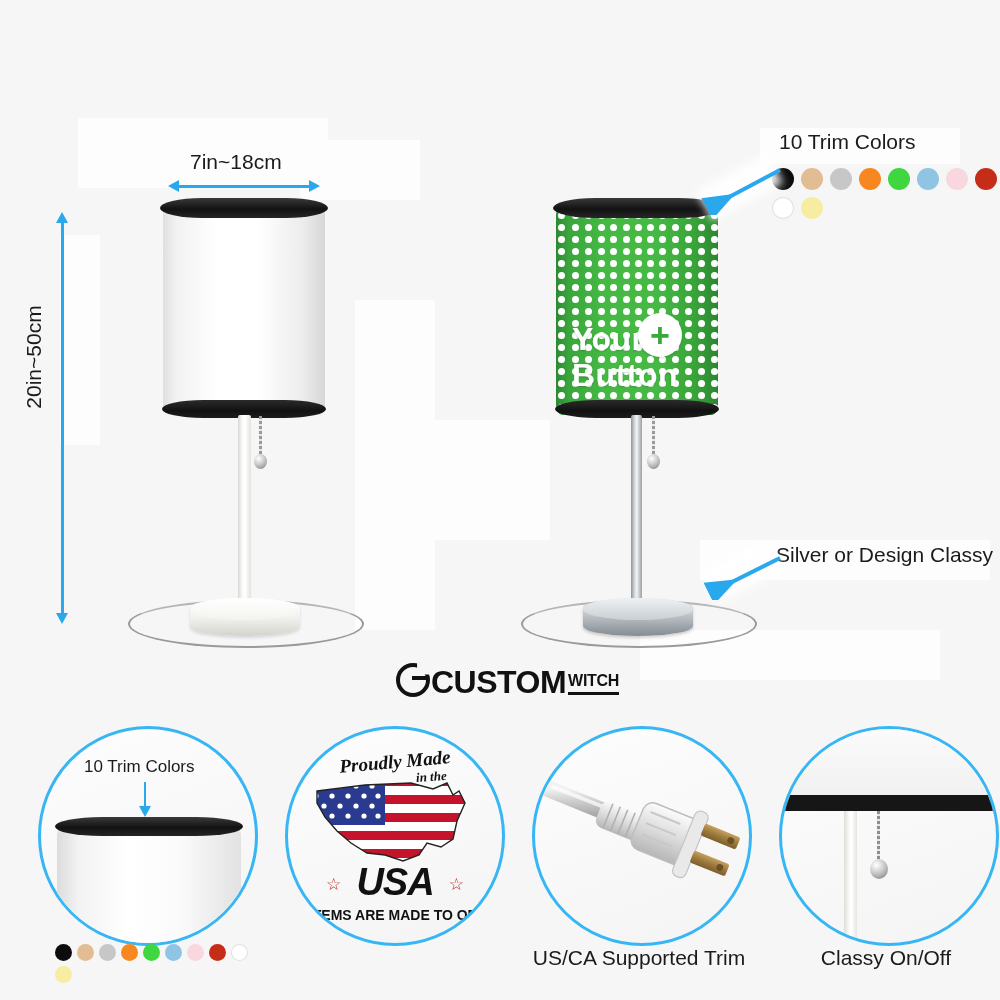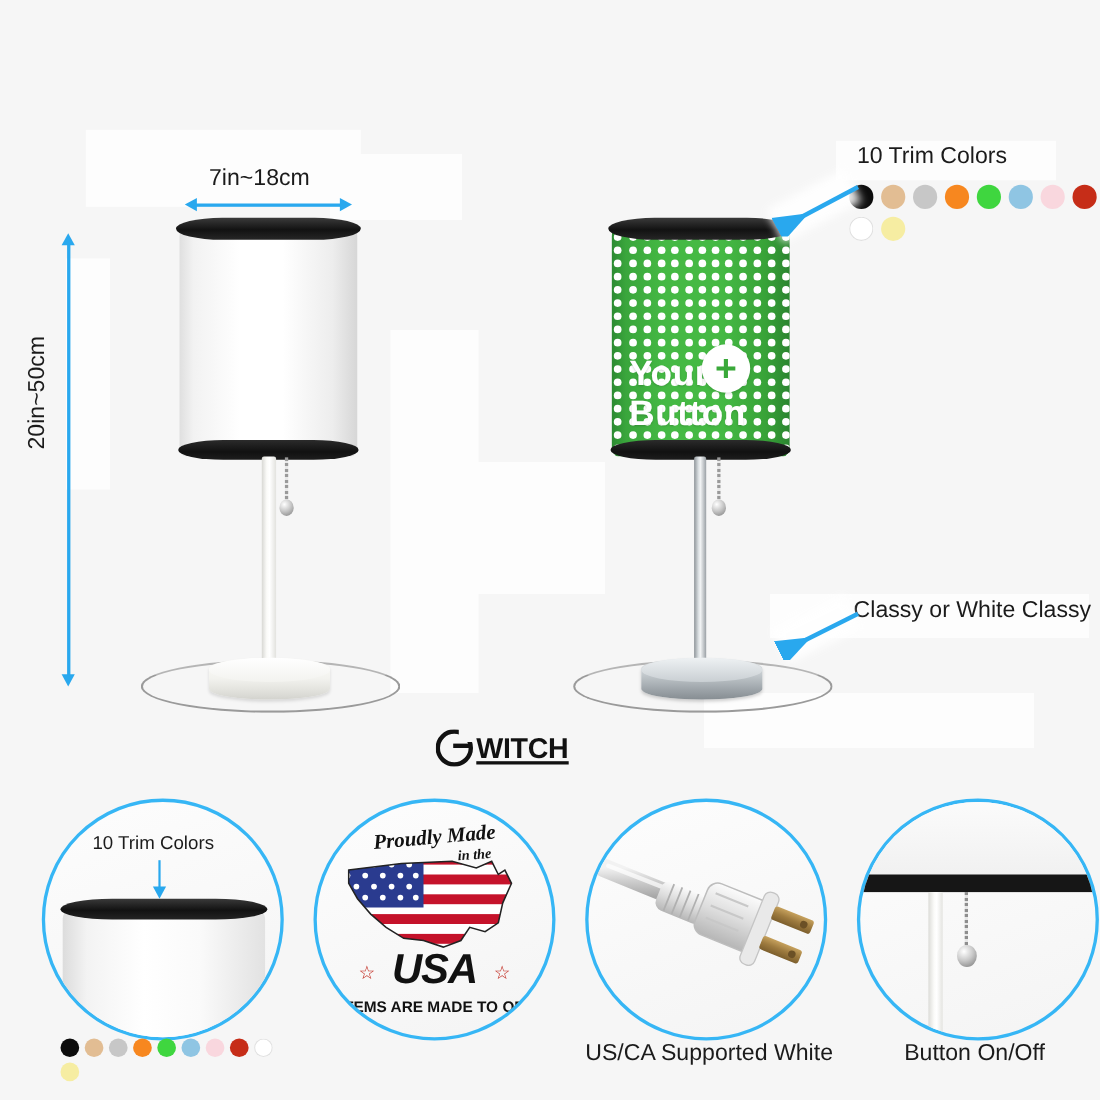--- a/index.html
+++ b/index.html
@@ -106,21 +106,21 @@
   .logo-c{position:relative;width:34px;height:34px;margin-right:1px;}
   .logo-c:before{
     content:"";position:absolute;inset:0;border-radius:50%;
     border:4px solid #111;clip-path:polygon(0 0,62% 0,62% 34%,100% 34%,100% 100%,0 100%);
   }
   .logo-c:after{
     content:"";position:absolute;left:16px;top:13px;width:17px;height:4px;background:#111;
   }
   .logo-custom{font-size:32px;font-weight:700;letter-spacing:-.5px;line-height:30px;color:#111;}
   .logo-witch-wrap{margin-left:2px;padding-bottom:2px;}
-  .logo-witch{font-size:26px;font-weight:700;letter-spacing:-.3px;line-height:19px;color:#111;}
+  .logo-witch{font-size:16px;font-weight:700;letter-spacing:-.3px;line-height:19px;color:#111;}
   .logo-underline{height:3px;background:#111;margin-top:2px;}
 
   
   .circle{
     position:absolute;border-radius:50%;border:3px solid #36b6f5;
     background:linear-gradient(160deg,#fdfdfd 0%,#f4f4f4 100%);
     overflow:hidden;
   }
   .circle-label{position:absolute;font-size:21px;font-weight:500;color:#1b1b1b;white-space:nowrap;text-align:center;}
 
@@ -465,33 +465,34 @@
   <div class="glow" style="left:700px;top:170px;width:80px;height:34px;transform:rotate(-28deg);"></div>
   <svg style="position:absolute;left:700px;top:165px;width:86px;height:50px;">
     <defs>
         <marker id="ah1" markerWidth="8" markerHeight="8" refX="6" refY="4" orient="auto">
       <path d="M8,1 L0,4 L8,7 z" fill="#29a8ee"></path>
         </marker>
       </defs>
     <line x1="80" y1="5" x2="14" y2="40" stroke="#29a8ee" stroke-width="4" marker-end="url(#ah1)"></line>
   </svg>
 
-  <div class="annot-label" style="left:776px;top:543px;">Classy or White Classy</div>
+  <div class="annot-label" style="left:776px;top:543px;">Silver or Design Classy</div>
   <div class="glow" style="left:706px;top:555px;width:72px;height:34px;transform:rotate(-26deg);"></div>
   <svg style="position:absolute;left:700px;top:552px;width:86px;height:48px;">
     <defs>
         <marker id="ah2" markerWidth="8" markerHeight="8" refX="6" refY="4" orient="auto">
       <path d="M8,1 L0,4 L8,7 z" fill="#29a8ee"></path>
         </marker>
       </defs>
     <line x1="80" y1="6" x2="16" y2="38" stroke="#29a8ee" stroke-width="4" marker-end="url(#ah2)"></line>
   </svg>
 
   <div class="logo">
     <div class="logo-c"></div>
+    <div class="logo-custom">CUSTOM</div>
     <div class="logo-witch-wrap">
       <div class="logo-witch">WITCH</div>
       <div class="logo-underline"></div>
     </div>
   </div>
 
   <div class="circle" style="left:38px;top:726px;width:214px;height:214px;">
 
     <div style="position:absolute;left:16px;top:98px;width:184px;height:130px;border-radius:8px 8px 0 0;
                 background:linear-gradient(90deg,#dcdcdc 0%,#f3f3f3 12%,#ffffff 40%,#fafafa 68%,#e2e2e2 100%);"></div>
@@ -616,28 +617,28 @@
         <rect x="150" y="74" width="14" height="70" rx="6" fill="#e9e9e9" stroke="#c4c4c4" stroke-width="1.2"></rect>
         <path d="M108,94 L140,94 M108,106 L140,106 M108,118 L140,118" stroke="#c8c8c8" stroke-width="2"></path>
 
         <rect x="163" y="84" width="38" height="13" rx="2.5" fill="url(#brassG)"></rect>
         <ellipse cx="193" cy="90.5" rx="3.4" ry="3.4" fill="#6b5026"></ellipse>
         <rect x="163" y="113" width="38" height="13" rx="2.5" fill="url(#brassG)"></rect>
         <ellipse cx="193" cy="119.5" rx="3.4" ry="3.4" fill="#6b5026"></ellipse>
       </g>
     </svg>
   </div>
-  <div class="circle-label" style="left:532px;top:946px;width:214px;">US/CA Supported White</div>
+  <div class="circle-label" style="left:532px;top:946px;width:214px;">US/CA Supported Trim</div>
 
   <div class="circle" style="left:779px;top:726px;width:214px;height:214px;">
     <div style="position:absolute;left:-4px;top:0;width:224px;height:72px;
                 background:linear-gradient(180deg,#fbfbfb,#f0f0f0);"></div>
     <div style="position:absolute;left:-6px;top:66px;width:228px;height:16px;background:#161616;"></div>
     <div style="position:absolute;left:62px;top:82px;width:13px;height:132px;
                 background:linear-gradient(90deg,#dcdcd8,#fbfbf9 40%,#ffffff 58%,#e4e4e0);"></div>
     <div style="position:absolute;left:95px;top:82px;width:3px;height:52px;
                 background:repeating-linear-gradient(180deg,#8e8e8e 0 3px,#e6e6e6 3px 5px);"></div>
     <div style="position:absolute;left:88px;top:130px;width:18px;height:20px;border-radius:50%;
                 background:radial-gradient(circle at 35% 30%,#ffffff 0%,#c9c9c9 45%,#767676 100%);"></div>
   </div>
-  <div class="circle-label" style="left:779px;top:946px;width:214px;">Button On/Off</div>
+  <div class="circle-label" style="left:779px;top:946px;width:214px;">Classy On/Off</div>
 
 </div>
 
 </body></html>

